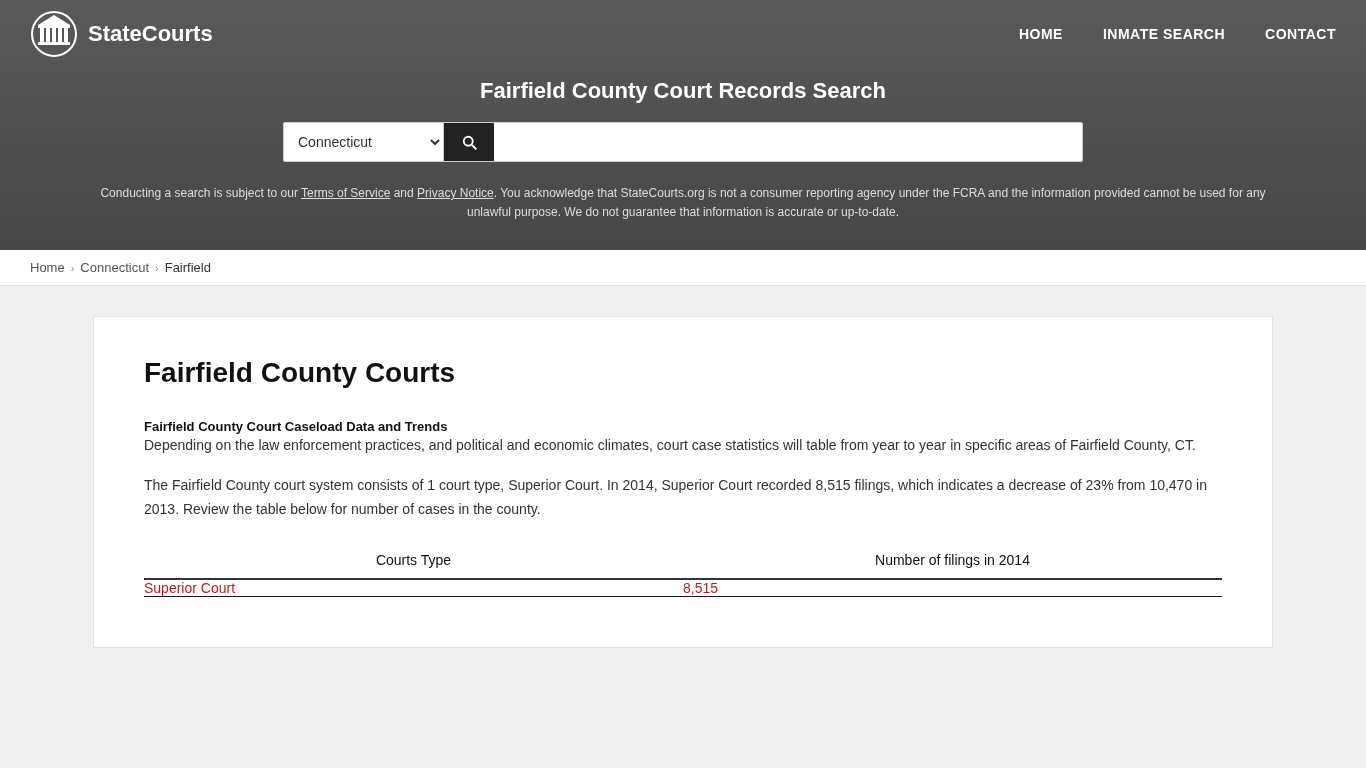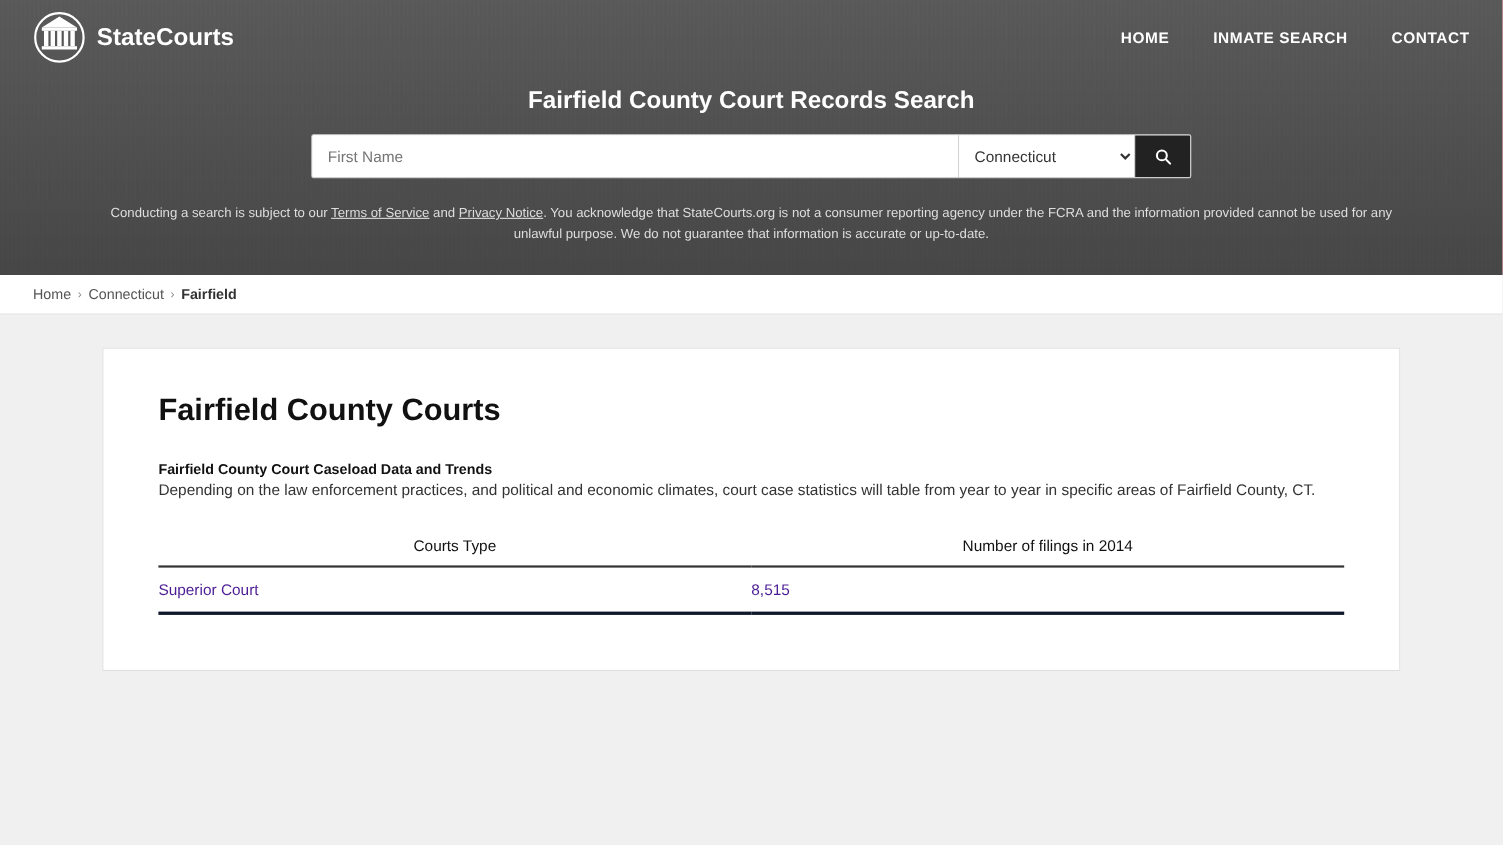--- a/index.html
+++ b/index.html
@@ -144,21 +144,21 @@
     }
     .breadcrumb a {
       color: #555;
       text-decoration: none;
     }
     .breadcrumb-sep {
       color: #888;
       font-size: 11px;
     }
     .breadcrumb-current {
-      font-weight: bold;
+      font-weight: normal;
       color: #333;
     }
 
     
     .main {
       max-width: 1180px;
       margin: 30px auto;
       background: #fff;
       padding: 40px 50px 50px;
       border: 1px solid #e0e0e0;
@@ -192,24 +192,24 @@
     }
     .data-table th {
       text-align: center;
       font-weight: normal;
       font-size: 14px;
       padding: 10px 0;
       border-bottom: 2px solid #333;
       color: #111;
     }
     .data-table td {
-      padding: 12px 0;
-      border-bottom: 3px solid #0f172a;
-      font-size: 14px;
-      color: #4c1d95;
+      padding: 0 0;
+      border-bottom: 1px solid #0f172a;
+      font-size: 14px;
+      color: #b91c1c;
     }
     .data-table th:first-child,
     .data-table td:first-child {
       width: 50%;
     }
   </style>
 </head>
 <body>
 
 <div class="header">
@@ -242,21 +242,20 @@
       <a href="#">CONTACT</a>
     </nav>
   </div>
 
   <div class="header-title">
     <strong>Fairfield County Court Records Search</strong>
   </div>
 
   <div class="search-bar">
     <div class="search-bar-inner">
-      <input type="text" placeholder="First Name" style="">
       <select class="state-select">
         <option value="">Select State</option>
         <option>Alabama</option>
         <option>Alaska</option>
         <option>Arizona</option>
         <option>Arkansas</option>
         <option>California</option>
         <option>Colorado</option>
         <option selected="">Connecticut</option>
         <option>Delaware</option>
@@ -283,20 +282,21 @@
   <span class="breadcrumb-sep">›</span>
   <span class="breadcrumb-current">Fairfield</span>
 </div>
 
 <div class="main">
   <h1 class="page-heading">Fairfield County Courts</h1>
 
   <h2 class="section-heading">Fairfield County Court Caseload Data and Trends</h2>
 
   <p class="body-text">Depending on the law enforcement practices, and political and economic climates, court case statistics will table from year to year in specific areas of Fairfield County, CT.</p>
+  <p class="body-text">The Fairfield County court system consists of 1 court type, Superior Court. In 2014, Superior Court recorded 8,515 filings, which indicates a decrease of 23% from 10,470 in 2013. Review the table below for number of cases in the county.</p>
 
   <table class="data-table">
     <thead>
       <tr>
         <th>Courts Type</th>
         <th>Number of filings in 2014</th>
       </tr>
     </thead>
     <tbody id="table-body">
     <tr>

